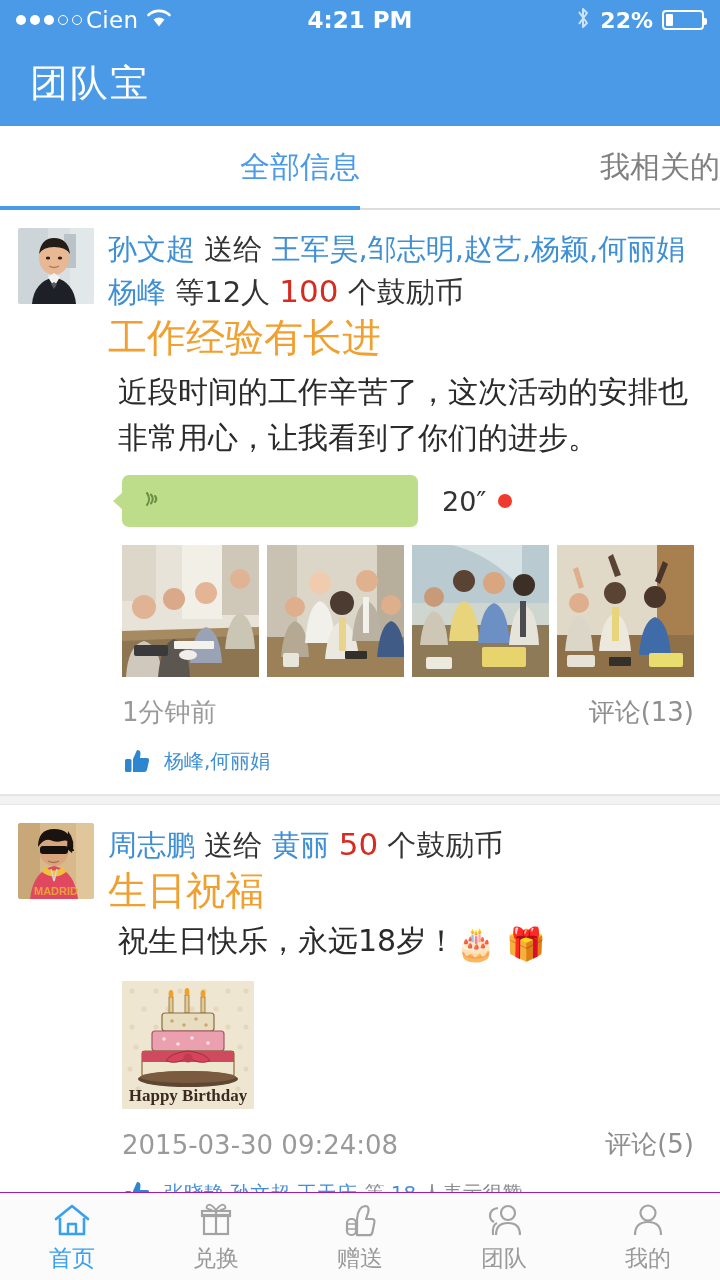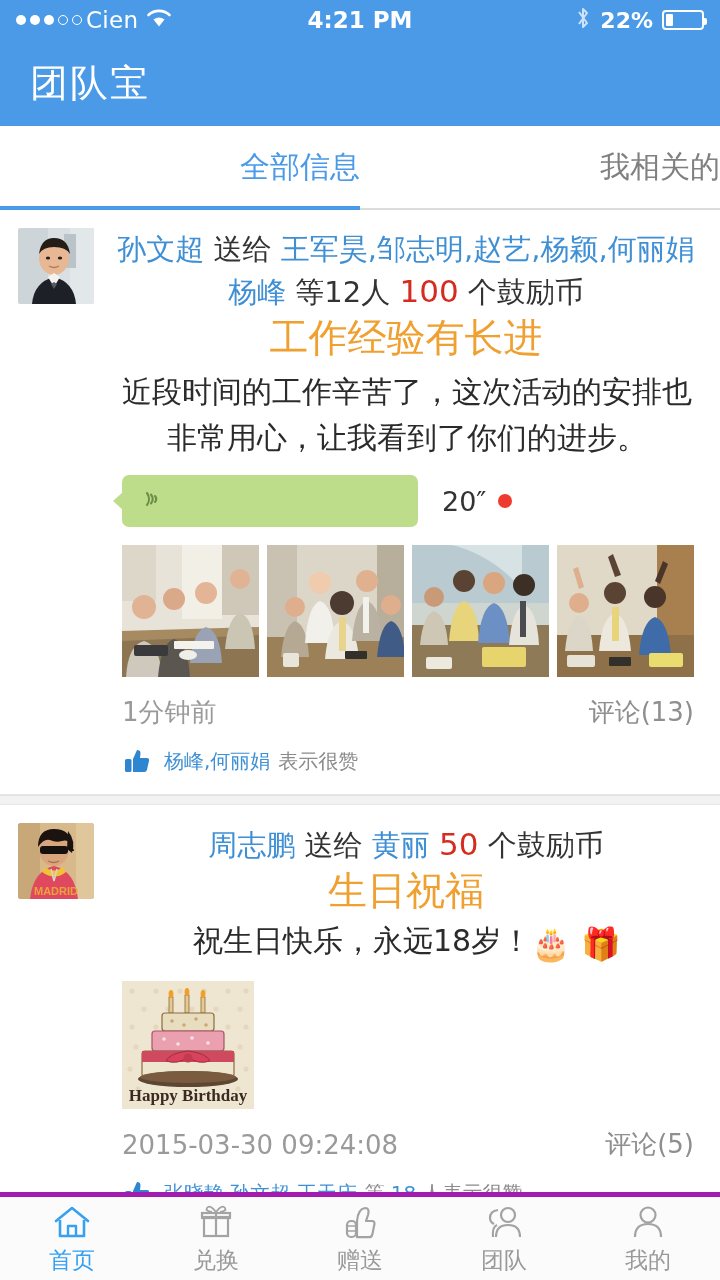--- a/index.html
+++ b/index.html
@@ -63,21 +63,21 @@
     font-size: 30px; color: #808080; position: relative;
   }
   .tab.active { color: #4a9ae8; }
   .tab.active::after {
     content: ""; position: absolute; left: 0; right: 0; bottom: -2px;
     height: 4px; background: #4a9ae8;
   }
 
   
   .feed {
-    height: 1002px; overflow: hidden; background: #e5e5e5; text-align: center;
+    height: 1002px; overflow: hidden; background: #e5e5e5;
   }
   .post { padding: 18px 0 0 0; background: #ffffff; }
   .post-sep { height: 10px; background: #f2f2f2; border-top: 1px solid #e2e2e2; border-bottom: 1px solid #e8e8e8; }
 
   .post-head { display: flex; padding: 0 16px 0 18px; }
   .avatar {
     width: 76px; height: 76px; flex: 0 0 76px;
     border-radius: 3px; overflow: hidden; margin-right: 14px;
     background: #cfd6da; position: relative;
   }
@@ -146,21 +146,21 @@
   .like-names { color: #3f8fd4; margin-right: 8px; }
   .like-count { color: #3f8fd4; margin: 0 6px; }
   .post.first .like-row { border-bottom: 1px solid #e6e6e6; }
 
   .emoji { font-size: 32px; vertical-align: -4px; }
 
   
   .bottom-nav {
     position: absolute; bottom: 0; left: 0; right: 0;
     height: 88px; background: #fbfbfb;
-    border-top: 5px solid #a21caf;
+    border-top: 1px solid #a21caf;
     display: flex;
   }
   .nav-item {
     flex: 1; display: flex; flex-direction: column;
     align-items: center; justify-content: center; gap: 2px;
     color: #9a9a9a; font-size: 23px;
   }
   .nav-item.active { color: #37a0f0; }
   .nav-icon { height: 42px; display: flex; align-items: center; justify-content: center; }
 </style>
@@ -351,21 +351,20 @@
     </div>
 
     <div class="like-row">
       <span class="thumb-icon">
         <svg width="30" height="30" viewBox="0 0 30 30">
           <path d="M11 13 L15 4 q4 0 3.4 4.4 L18 12 h7 q2.6 0 2 2.8 l-2 9 q-.5 2.2 -2.8 2.2 H11 z" fill="#2f86d0"></path>
           <rect x="3" y="13" width="6.5" height="13" rx="1.6" fill="#2f86d0"></rect>
         </svg>
       </span>
       <span class="like-names">杨峰,何丽娟</span>
-      <span>表示很赞</span>
     </div>
   </div>
 
   <div class="post-sep"></div>
 
   <div class="post second-post">
     <div class="post-head">
       <div class="avatar">
         <svg viewBox="0 0 76 76" preserveAspectRatio="xMidYMid slice">
           <rect width="76" height="76" fill="#d8b98c"></rect>

